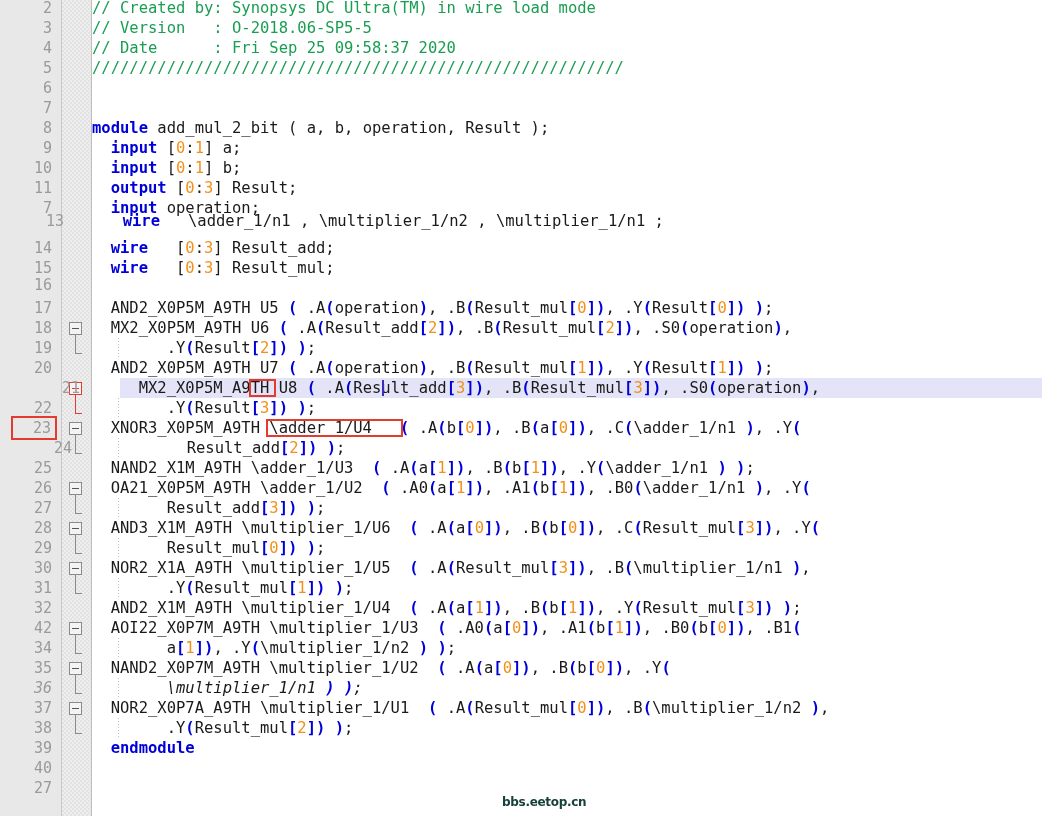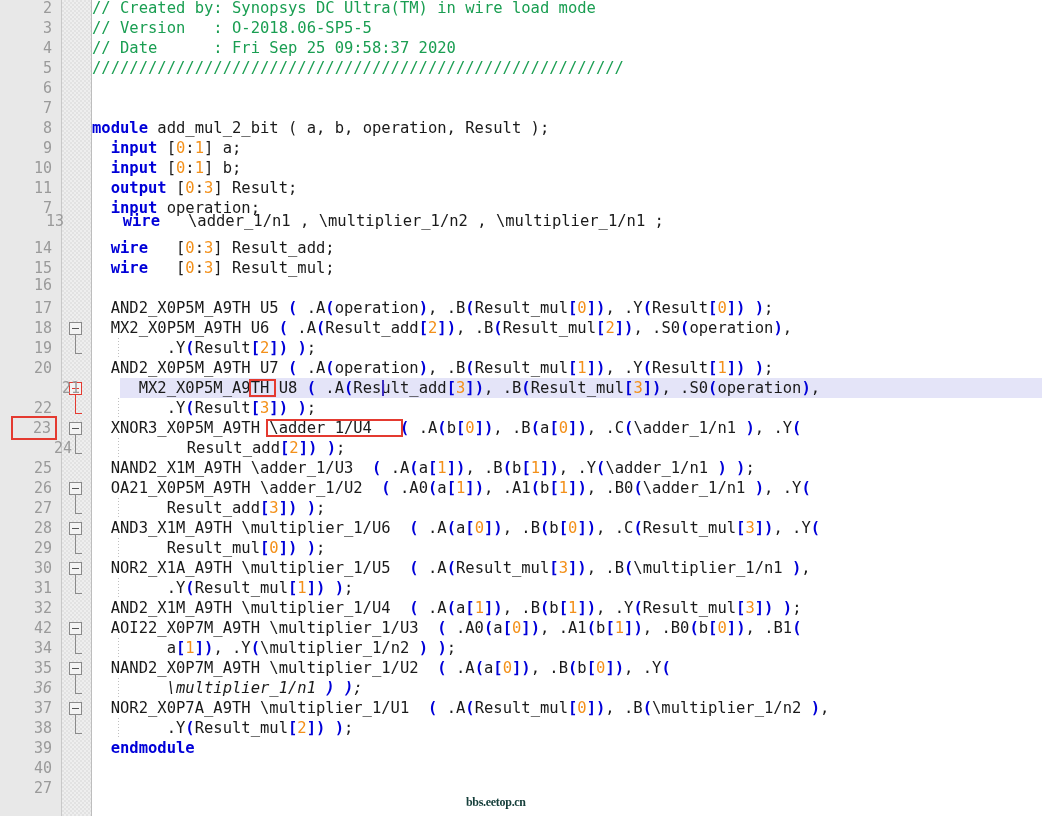--- a/index.html
+++ b/index.html
@@ -390,21 +390,21 @@
         <div class="lineno">27</div>
         <div class="code"></div>
       </div>
     </div>
 
   <div id="caret" style="left: 381.54px; top: 380px; height: 16px;"></div>
 
   <div class="redbox" id="box-u8" style="left: 248.78px; top: 379px; width: 27.086px; height: 18px;"></div>
   <div class="redbox" id="box-adder" style="left: 266.46px; top: 419px; width: 136.364px; height: 18px;"></div>
 
-  <div id="watermark" style="left: 466px; top: 795px; font-family: Liberation Serif, serif;">bbs.eetop.cn</div>
+  <div id="watermark" style="left: 502px; top: 795px;">bbs.eetop.cn</div>
 <div class="iguide" style="top: 338px; height: 20px;"></div>
     <div class="iguide" style="top: 398px; height: 20px;"></div>
     <div class="iguide" style="top: 438px; height: 20px;"></div>
     <div class="iguide" style="top: 498px; height: 20px;"></div>
     <div class="iguide" style="top: 538px; height: 20px;"></div>
     <div class="iguide" style="top: 578px; height: 20px;"></div>
     <div class="iguide" style="top: 638px; height: 20px;"></div>
     <div class="iguide" style="top: 678px; height: 20px;"></div>
     <div class="iguide" style="top: 718px; height: 20px;"></div>
   </div>

